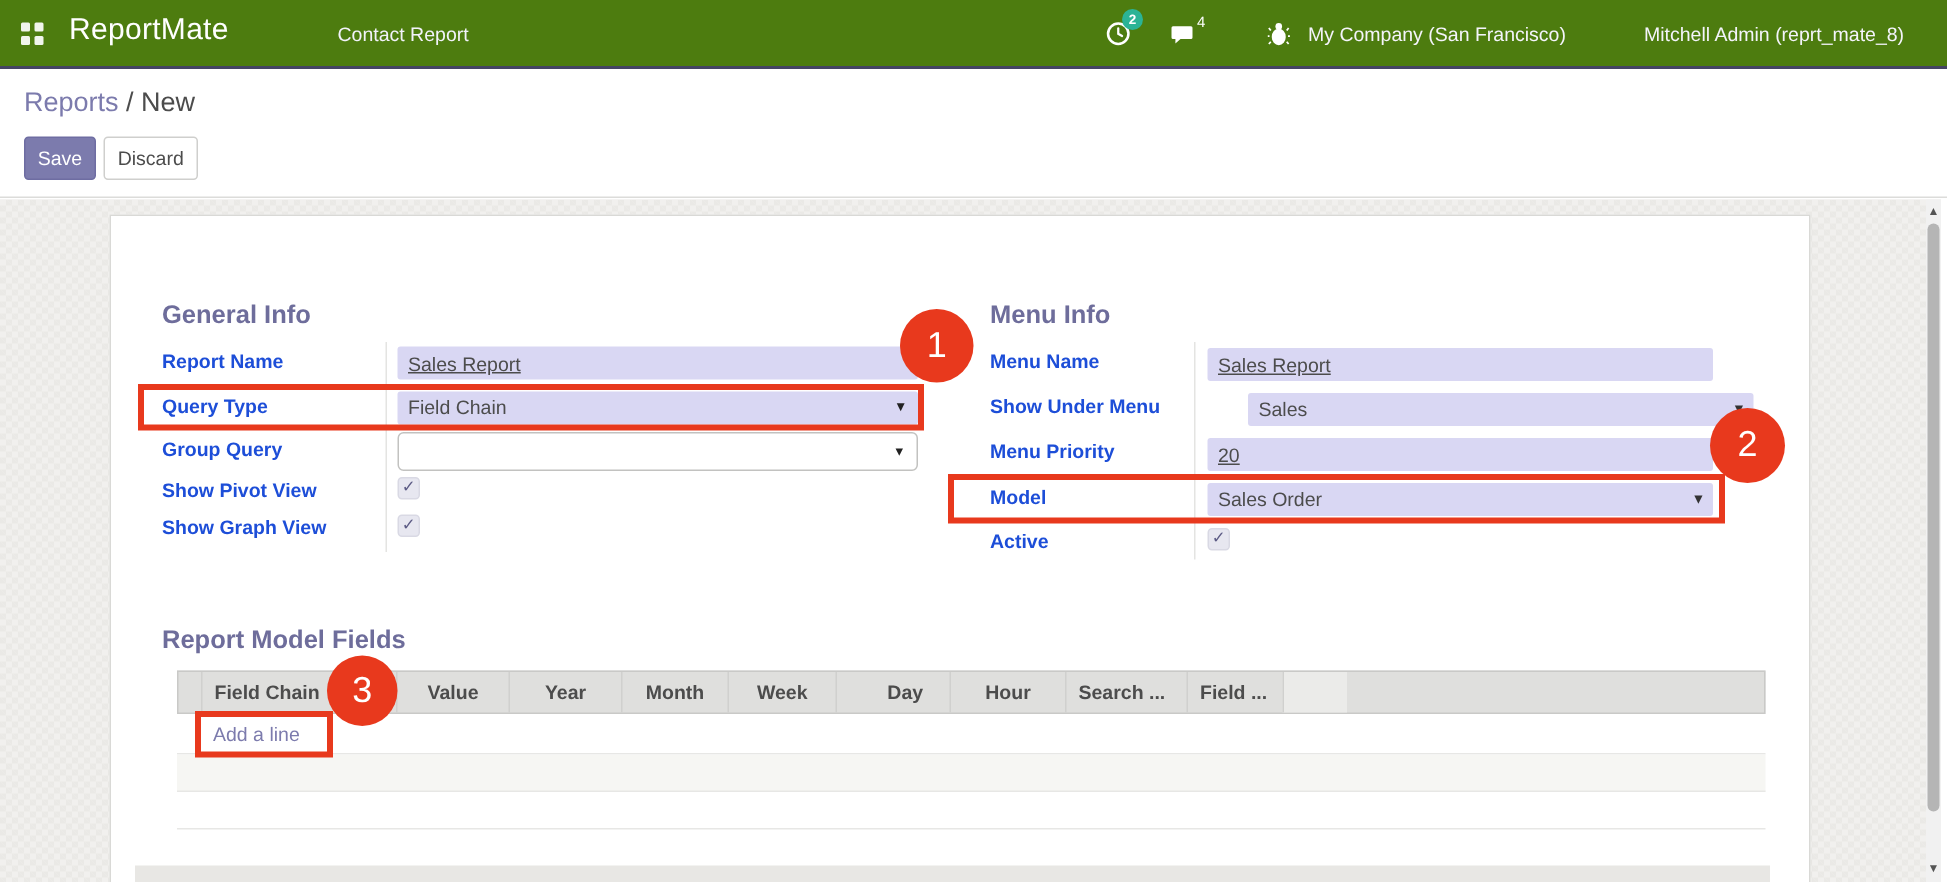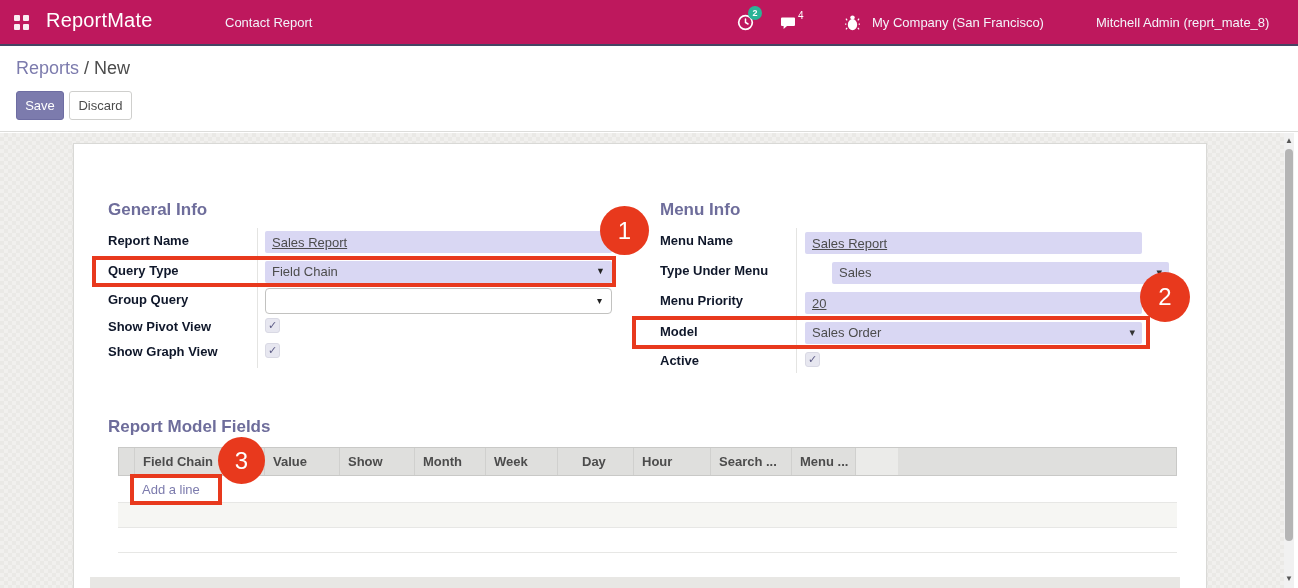--- a/index.html
+++ b/index.html
@@ -2,21 +2,21 @@
 <html><head>
 <meta charset="utf-8">
 <style>
   * { margin:0; padding:0; box-sizing:border-box; }
   html,body { width:1298px; height:588px; overflow:hidden; background:#fff;
     font-family:"Liberation Sans", sans-serif; }
   .abs { position:absolute; }
 
   
   .navbar { position:absolute; left:0; top:0; width:1298px; height:46px;
-    background:#be185d; border-bottom:2px solid #454463; color:#fff; }
+    background:#4d7c0f; border-bottom:2px solid #454463; color:#fff; }
   .nav-brand { position:absolute; left:46px; top:9px; font-size:20px; font-weight:500; color:#fff; letter-spacing:.2px; }
   .nav-menu-item { position:absolute; left:225px; top:15px; font-size:13px; color:#f2f2fa; }
   .apps-grid { position:absolute; left:14px; top:15px; width:15px; height:15px;
     display:grid; grid-template-columns:6px 6px; grid-template-rows:6px 6px; gap:3px; }
   .apps-grid span { background:#fff; opacity:.92; border-radius:1px; }
   .nav-right-text { font-size:13px; color:#f4f4fb; }
   .badge-activity { position:absolute; left:748px; top:6px; width:14px; height:14px; border-radius:50%;
     background:#2bb396; color:#fff; font-size:9px; line-height:14px; text-align:center; font-weight:bold; }
   .msg-count { position:absolute; left:798px; top:10px; font-size:10px; color:#fff; }
 
@@ -34,21 +34,21 @@
   .content-bg { position:absolute; left:0; top:133px; width:1294px; height:455px;
     background-color:#f1f0ee;
     background-image:
       linear-gradient(45deg, #eAe9e6 25%, transparent 25%, transparent 75%, #eAe9e6 75%),
       linear-gradient(45deg, #eAe9e6 25%, transparent 25%, transparent 75%, #eAe9e6 75%);
     background-size:8px 8px; background-position:0 0,4px 4px; }
   .sheet { position:absolute; left:73px; top:143px; width:1134px; height:460px;
     background:#fff; border:1px solid #d9d9d6; box-shadow:0 1px 2px rgba(0,0,0,.06); }
 
   .section-title { position:absolute; font-size:17px; font-weight:bold; color:#6e6d9b; }
-  .fld-label { position:absolute; font-size:13px; font-weight:bold; color:#0f172a; width:150px; }
+  .fld-label { position:absolute; font-size:13px; font-weight:bold; color:#1d4ed8; width:150px; }
   .fld-input { position:absolute; height:22px; background:#d9d7f3; border:none; border-radius:2px;
     font-size:13px; color:#4c4c4c; padding:0 7px; font-family:"Liberation Sans",sans-serif;text-decoration:underline; }
   .fld-select { position:absolute; height:22px; background:#d9d7f3; border-radius:2px;
     font-size:13px; color:#4c4c4c; padding:3px 7px 0; cursor:pointer; }
   .fld-select .caret { position:absolute; right:7px; top:5px; font-size:9px; color:#222; }
   .fld-select-white { position:absolute; height:26px; background:#fff; border:1px solid #c2c2c0;
     border-radius:4px; cursor:pointer; }
   .fld-select-white .caret { position:absolute; right:9px; top:6px; font-size:10px; color:#222; }
   .vsep { position:absolute; width:1px; background:#e4e4e2; }
   .chk { position:absolute; width:15px; height:15px; background:#e7e7f0; border:1px solid #d9d9e4;
@@ -58,21 +58,21 @@
   .ann-circle { position:absolute; border-radius:50%; background:#e8391d; color:#fff;
     display:flex; align-items:center; justify-content:center; font-size:24px; z-index:30; }
   .ann-rect { position:absolute; border:4px solid #e8391d; z-index:25; pointer-events:none; }
 
   
   .tbl-head { position:absolute; left:118px; top:447px; width:1059px; height:29px; display:flex;
     background:#dfdfdd; border:1px solid #c9c9c7; }
   .th { font-size:13px; font-weight:bold; color:#4c4c4c; padding:6px 8px 0;
     border-left:1px solid #d0d0ce; overflow:hidden; white-space:nowrap; cursor:pointer; }
   .th:first-child { border-left:none; }
-  .th.num { text-align:left; }
+  .th.num { text-align:center; }
   .tbl-row { position:absolute; left:118px; width:1059px; border-bottom:1px solid #e7e7e5; }
   .addline { position:absolute; left:24px; top:6px; font-size:13px; color:#7c7bad; cursor:pointer; }
 
   .bottom-strip { position:absolute; left:90px; top:577px; width:1090px; height:11px; background:#e8e7e4; }
 
   
   .scrollbar { position:absolute; left:1284px; top:133px; width:10px; height:455px; background:#f1f1f1; }
   .sb-thumb { position:absolute; left:1px; top:16px; width:8px; height:392px; background:#b5b5b5; border-radius:4px; }
   .sb-arrow { position:absolute; left:0; width:10px; height:12px; font-size:8px; color:#555;
     text-align:center; line-height:12px; cursor:pointer; }
@@ -155,21 +155,21 @@
 
 <div class="fld-label" style="left:108px; top:344px;">Show Graph View</div>
 <div class="chk" style="left:265px; top:343px;"><span>✓</span></div>
 
 <div class="section-title" style="left:660px; top:200px;">Menu Info</div>
 <div class="vsep" style="left:796px; top:228px; height:145px;"></div>
 
 <div class="fld-label" style="left:660px; top:233px;">Menu Name</div>
 <input class="fld-input" style="left: 805px; top: 232px; width: 337px;" value="Sales Report">
 
-<div class="fld-label" style="left:660px; top:263px;">Type Under Menu</div>
+<div class="fld-label" style="left:660px; top:263px;">Show Under Menu</div>
 <div class="fld-select" style="left:805px; top:262px; width:337px;margin-left:27px;">
   <span>Sales</span>
   <span class="caret" style="font-size:11px; top:4px; color:#333;">▾</span>
 </div>
 
 <div class="fld-label" style="left:660px; top:293px;">Menu Priority</div>
 <input class="fld-input" style="left: 805px; top: 292px; width: 337px;" value="20">
 
 <div class="fld-label" style="left:660px; top:324px;">Model</div>
 <div class="fld-select" style="left:805px; top:322px; width:337px;">
@@ -179,27 +179,27 @@
 
 <div class="fld-label" style="left:660px; top:353px;">Active</div>
 <div class="chk" style="left:805px; top:352px;"><span>✓</span></div>
 
 <div class="section-title" style="left:108px; top:417px;">Report Model Fields</div>
 
 <div class="tbl-head">
   <div class="th" style="width:15px; padding:0;"></div>
   <div class="th" style="width:130px;">Field Chain</div>
   <div class="th num" style="width:75px;">Value</div>
-  <div class="th num" style="width:75px;">Show</div>
+  <div class="th num" style="width:75px;">Year</div>
   <div class="th num" style="width:71px;">Month</div>
   <div class="th num" style="width:72px;">Week</div>
   <div class="th num" style="width:76px;padding-left:24px;">Day</div>
   <div class="th num" style="width:77px;">Hour</div>
   <div class="th" style="width:81px;">Search ...</div>
-  <div class="th" style="width:64px;">Menu ...</div>
+  <div class="th" style="width:64px;">Field ...</div>
   <div class="th" style="width:43px; background:#ebebe9;"></div>
 </div>
 
 <div class="tbl-row" style="top:476px; height:27px; background:#fff;">
   <span class="addline">Add a line</span>
 </div>
 <div class="tbl-row" style="top:503px; height:25px; background:#f6f6f3;"></div>
 <div class="tbl-row" style="top:528px; height:25px; background:#fff;"></div>
 
 <div class="bottom-strip"></div>

